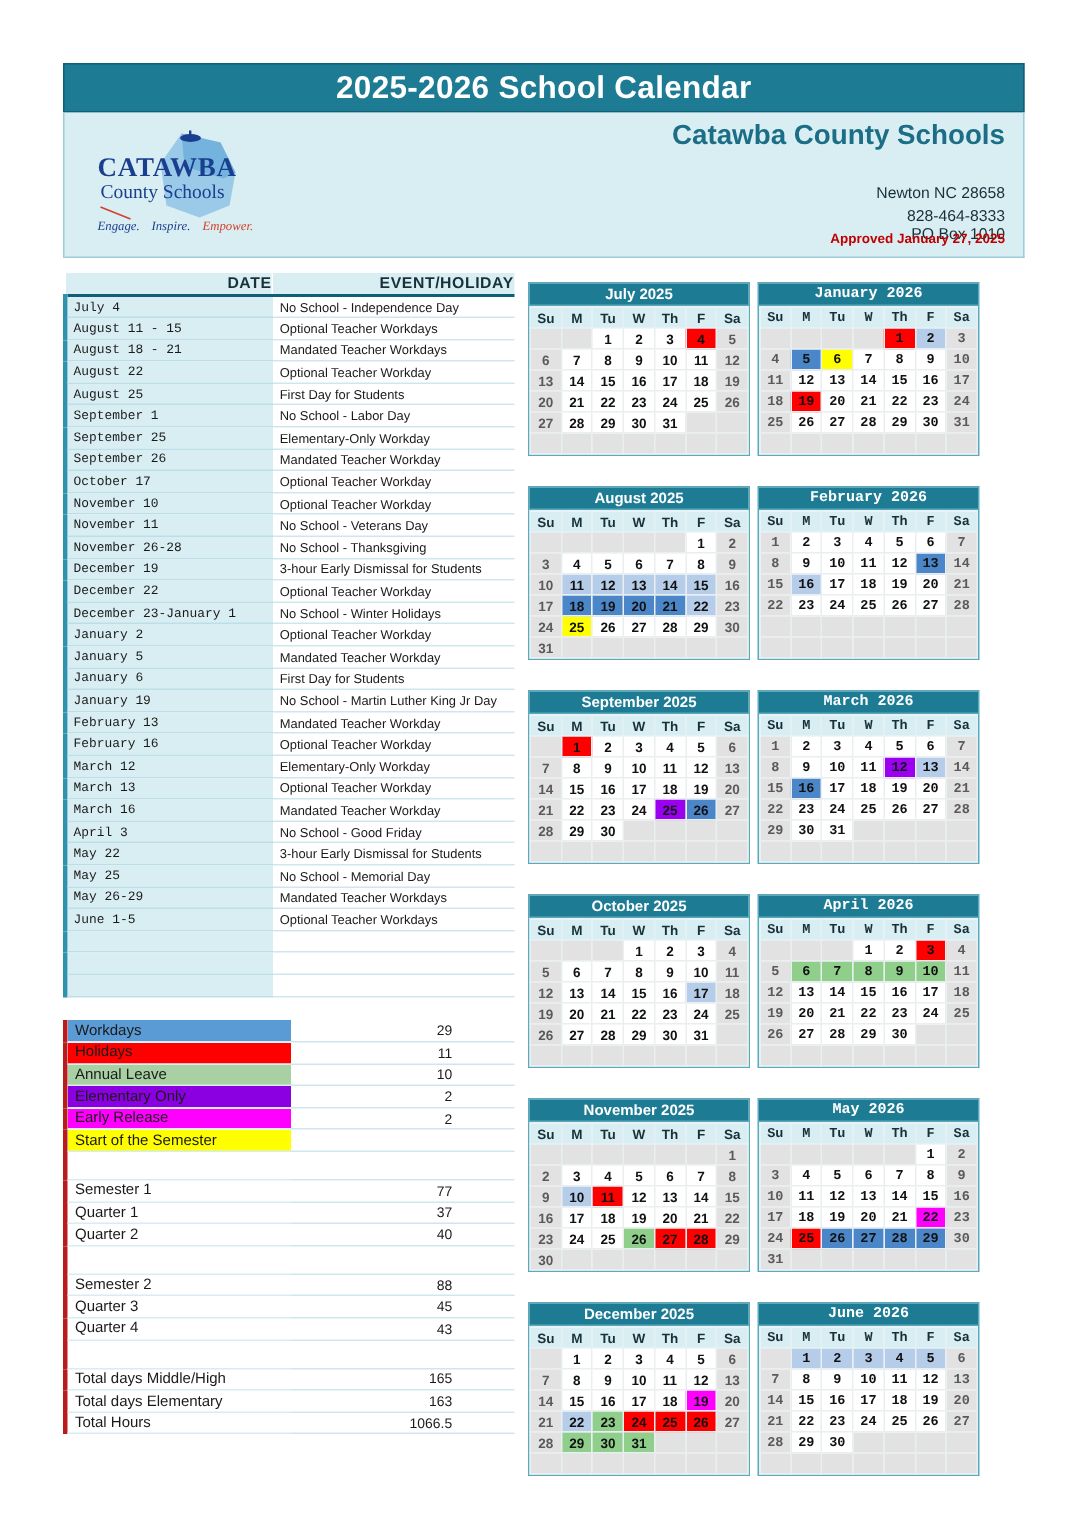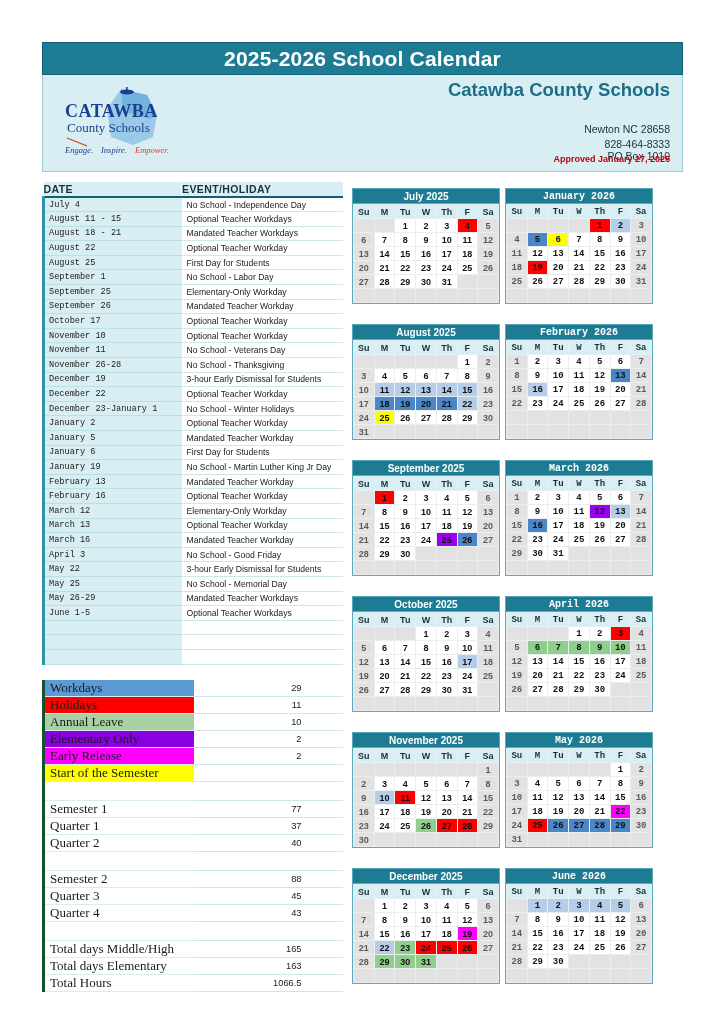--- a/index.html
+++ b/index.html
@@ -90,21 +90,21 @@
     table-layout: fixed;
   }
   .tbl td, .tbl th { padding: 0; }
   .th-row th {
     background: #d9eef2;
     color: #17313b;
     font-size: 10.5px;
     font-weight: bold;
     letter-spacing: 0.4px;
     height: 15px;
-    text-align: left;
+    text-align: right;
     border-bottom: 2px solid #0f5f75;
   }
   .th-date { width: 138px; border-right: 1px solid #ffffff; }
   .th-event { width: 161px; }
   .row-date {
     font-size: 8.6px;
     color: #1a1a1a;
     height: 14.6px;
     padding-left: 4px !important;
     background: #d9eef2;
@@ -129,28 +129,27 @@
   
   .stats-wrap {
     position: absolute;
     left: 42px; top: 680px;
     width: 299px;
   }
   .stbl { border-collapse: collapse; width: 299px; table-layout: fixed; }
   .stbl td { padding: 0; height: 14.6px; }
   .s-label {
     width: 150px;
-    font-size: 13px;
+    font-size: 10px;
     padding-left: 5px !important;
     color: #1a1a1a;
     white-space: nowrap;
     overflow: hidden;
     border-bottom: 1px solid #d9ecf0;
-    border-left: 3px solid #14532d;
-    font-family: Liberation Serif, serif;
+    border-left: 3px solid #b91c1c;
   }
   .s-val {
     width: 112px;
     font-size: 9.3px;
     text-align: right;
     padding-right: 4px !important;
     color: #1a1a1a;
     border-bottom: 1px solid #cfe7ec;
   }
   .s-pad {

